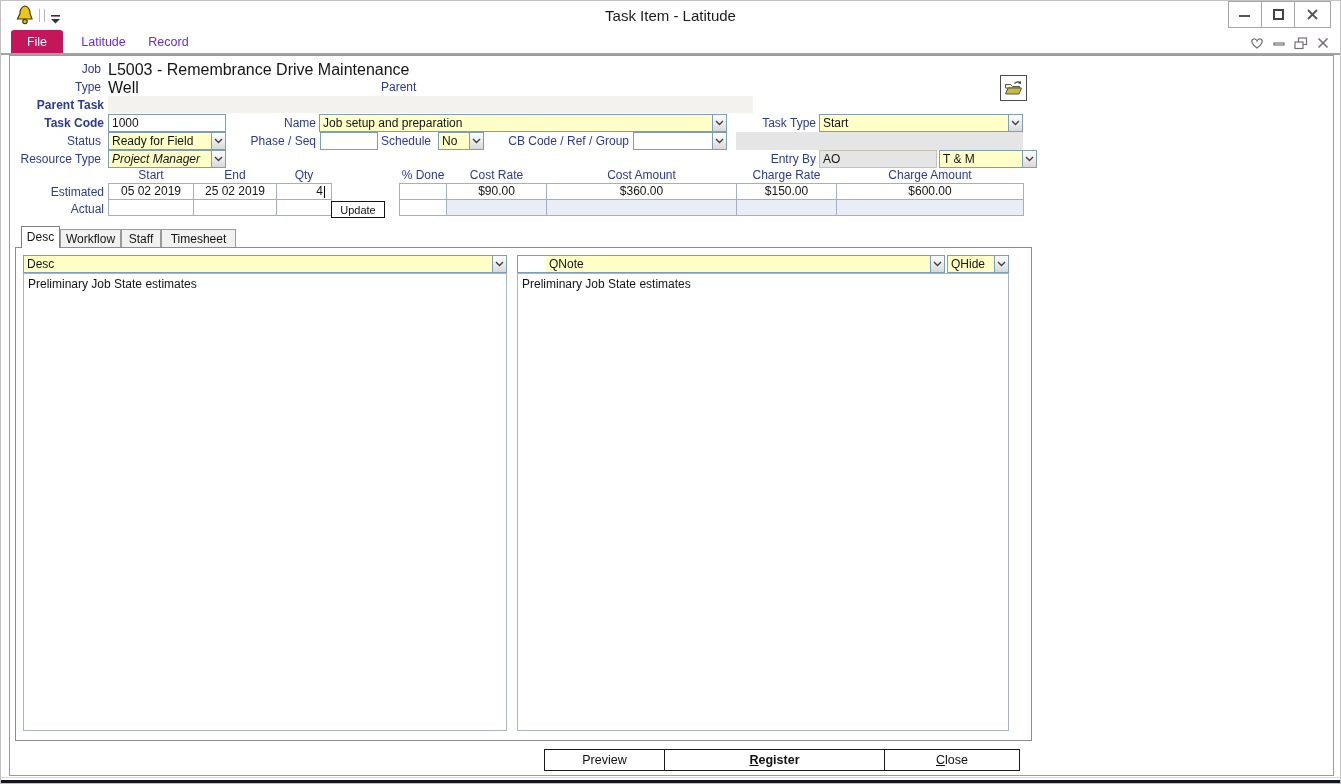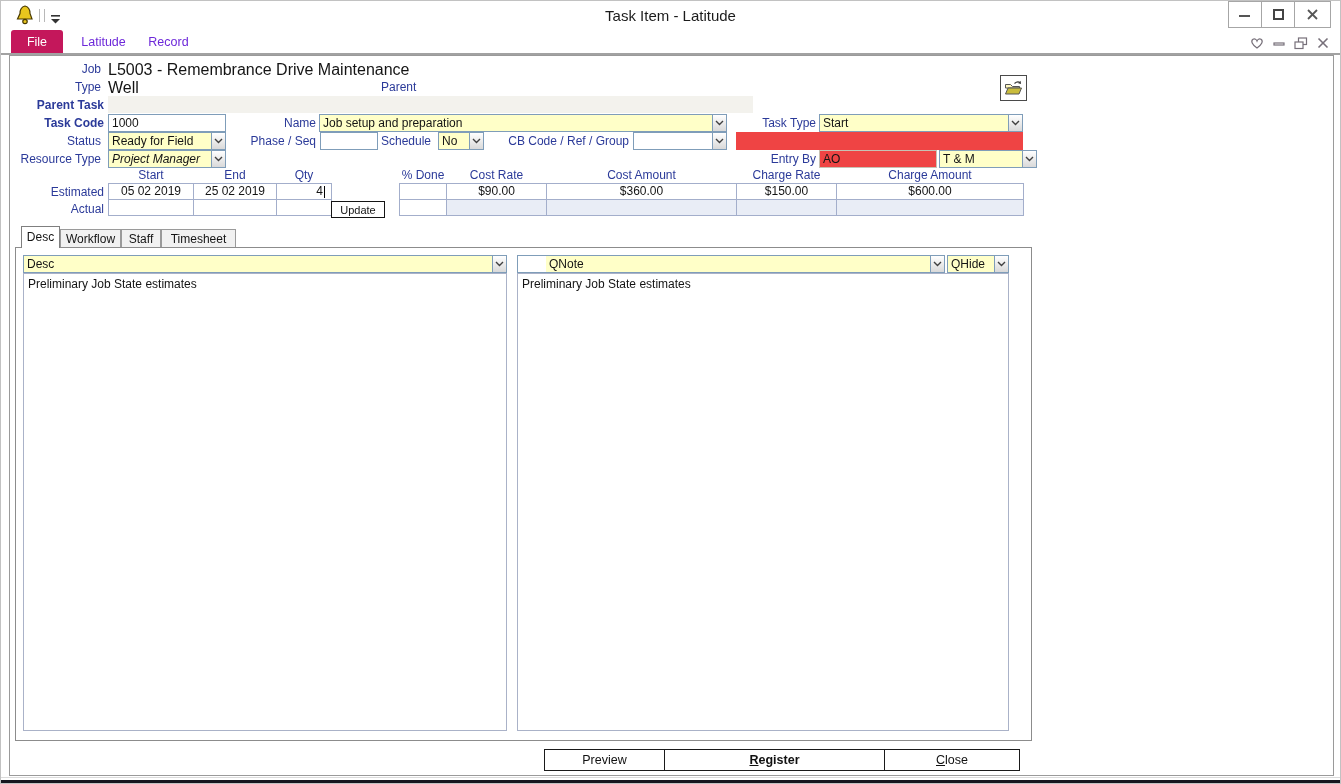--- a/index.html
+++ b/index.html
@@ -33,21 +33,21 @@
   
   .lbl { position:absolute; color:#2b3a99; font-size:12px; text-align:right; height:15px; line-height:15px; white-space:nowrap; }
   .lblb { font-weight:bold; }
   .val { position:absolute; color:#141414; font-size:16px; height:15px; line-height:15px; white-space:nowrap; }
 
   
   .field { position:absolute; height:18px; border:1px solid #7f9db9; background:#fff;
            font-size:12px; color:#141414; padding:1px 3px; line-height:14px; }
   .flat  { position:absolute; font-size:12px; color:#141414; line-height:16px; padding:0 3px; }
   .yellow { background:#ffffc8; }
-  .beige  { background:#ef4444; }
+  .beige  { background:#e5e5e5; }
   .combo { position:absolute; height:18px; border:1px solid #7f9db9; background:#fff;
            display:flex; align-items:stretch; }
   .combo .ctext { flex:1; font-size:12px; color:#141414; padding:1px 3px; line-height:14px;
                   white-space:nowrap; overflow:hidden; }
   .combo .carrow { width:14px; border-left:1px solid #7f9db9;
                    background:linear-gradient(#ffffff,#d9d9d9);
                    display:flex; align-items:center; justify-content:center; }
 
   
   .ghead { position:absolute; top:168px; height:13px; color:#2b3a99; font-size:12px;

